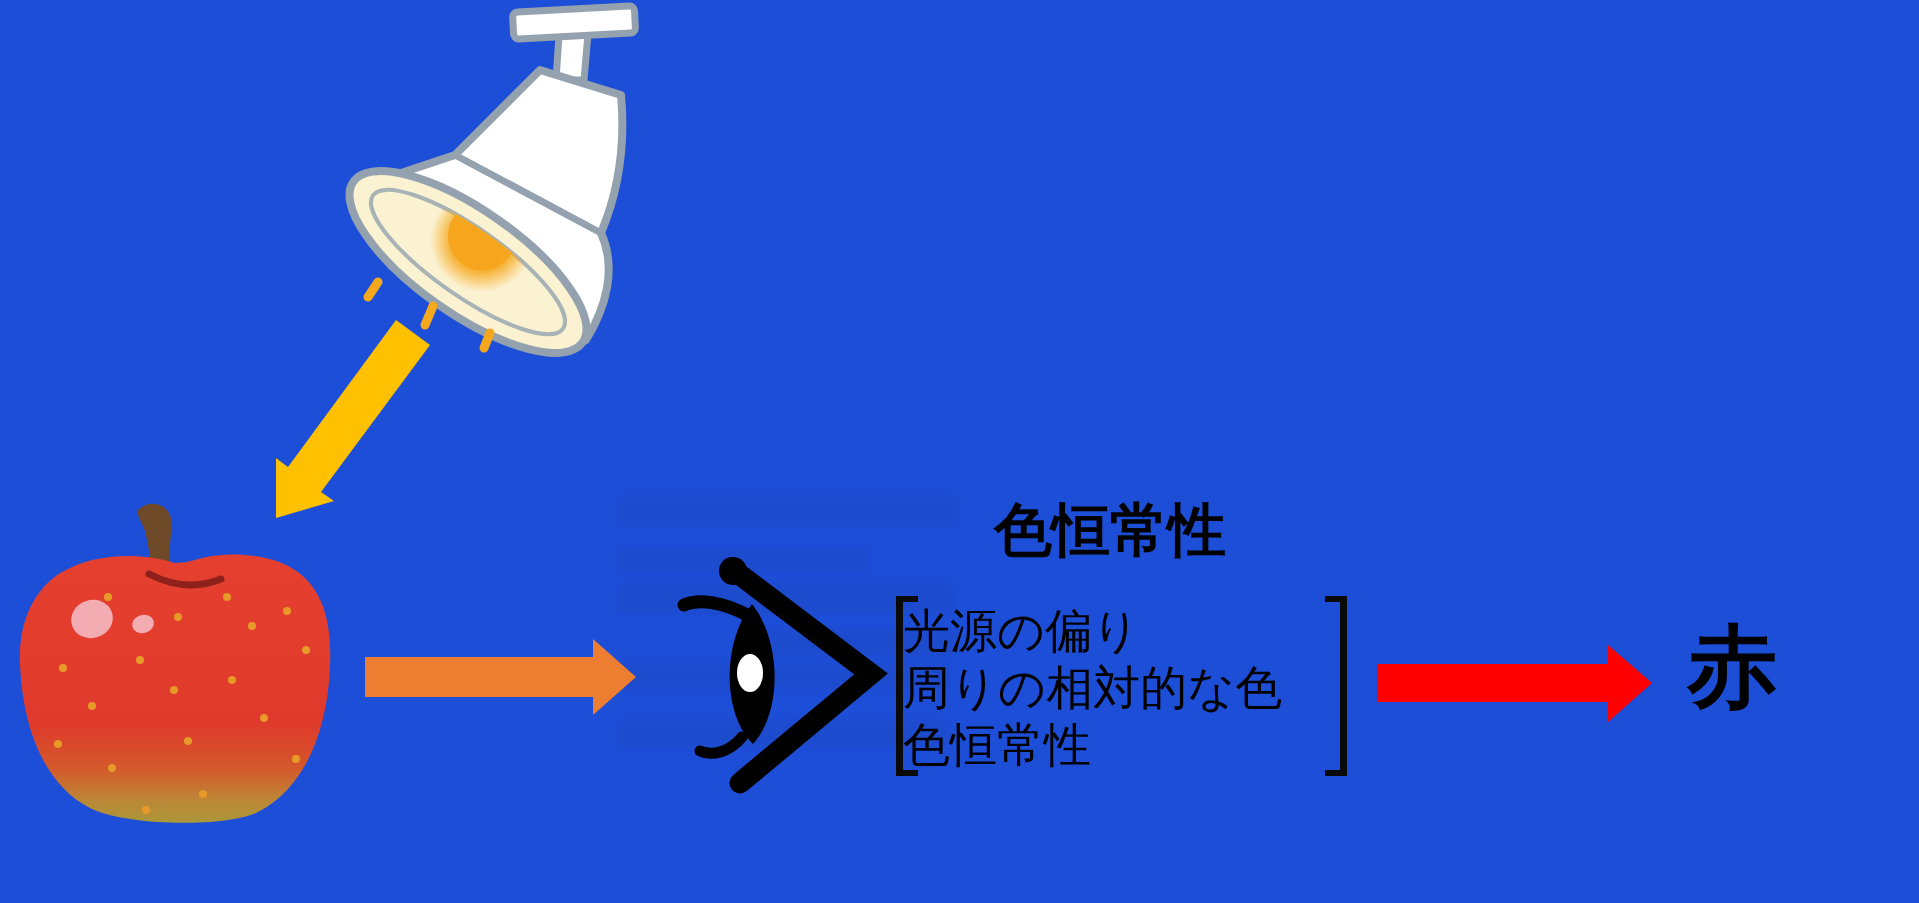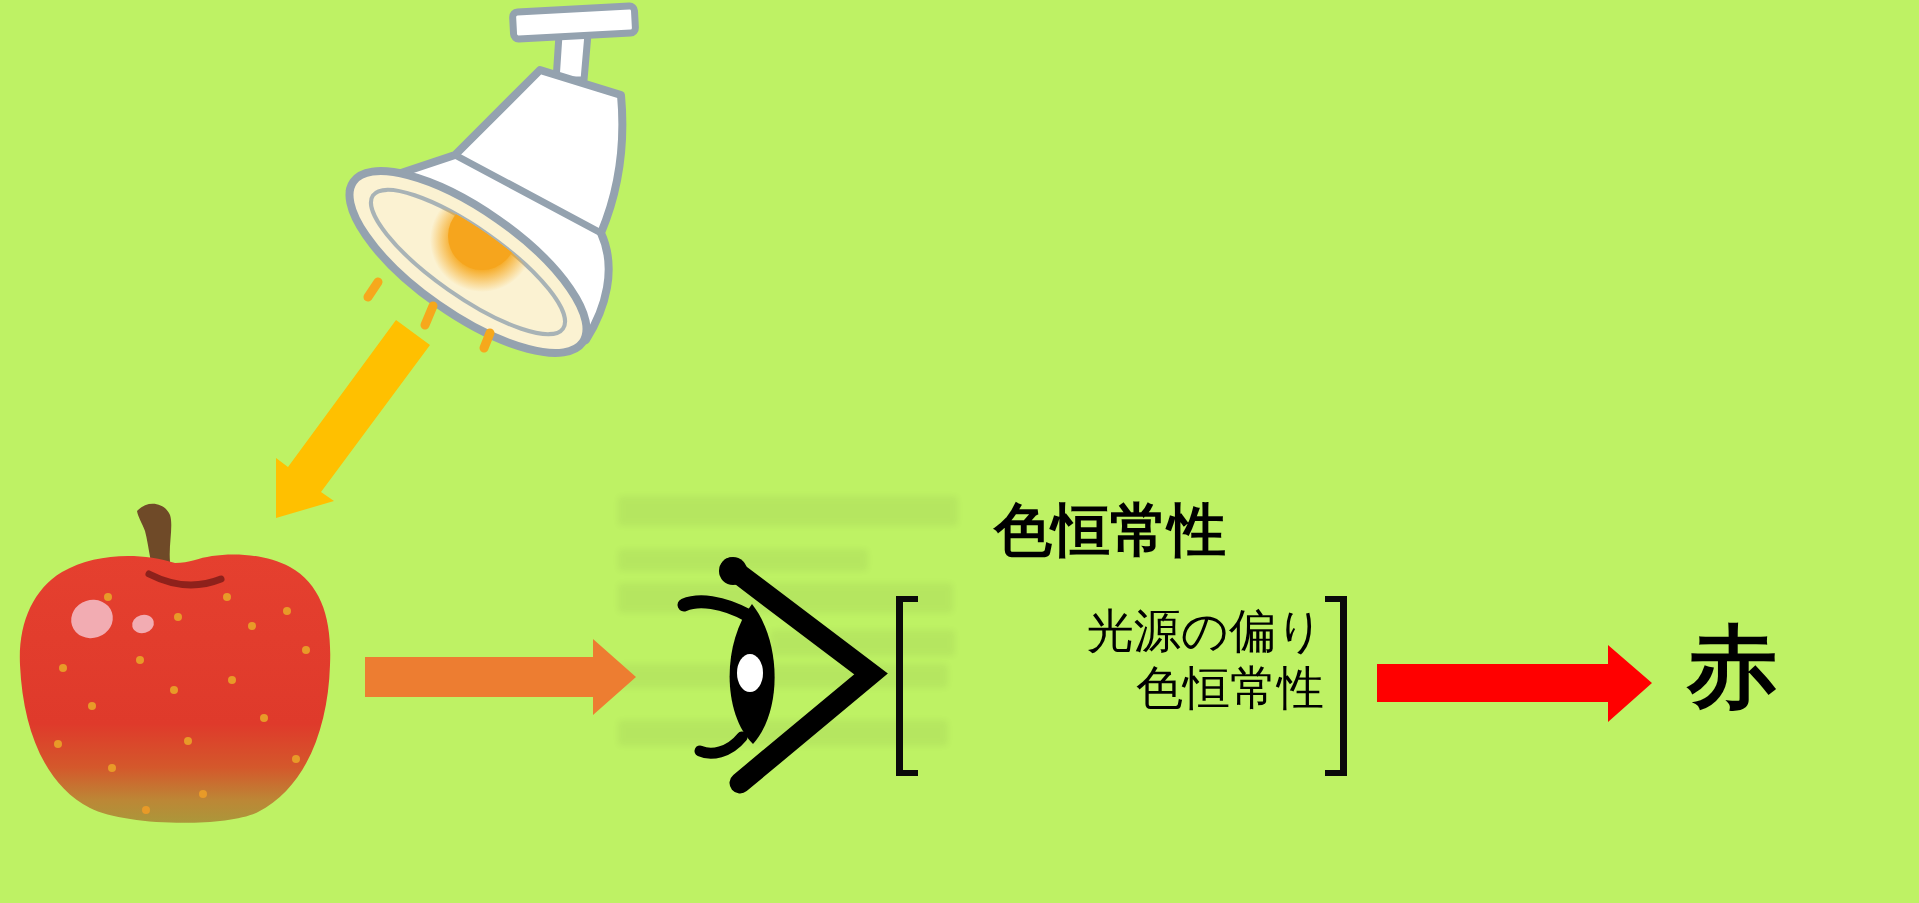--- a/index.html
+++ b/index.html
@@ -1,29 +1,29 @@
 <!DOCTYPE html>
 <html><head>
 <meta charset="utf-8">
 <style>
   html,body{margin:0;padding:0;background:#fff;}
   .canvas{
-    position:relative;width:1919px;height:903px;background:#bef264;overflow:hidden;
+    position:relative;width:1919px;height:903px;background:#1d4ed8;overflow:hidden;
     font-family:"Liberation Sans","DejaVu Sans",sans-serif;color:#000;
   }
   .ghost{
     position:absolute;background:#222;opacity:0.05;filter:blur(3px);border-radius:4px;
   }
   svg.art{position:absolute;left:0;top:0;}
   .title{
     position:absolute;left:960px;top:498px;width:300px;text-align:center;
     font-size:58px;font-weight:bold;line-height:1.1;white-space:nowrap;
   }
   .factors{
-    position:absolute;left:903px;top:602px;width:421px;text-align:right;
+    position:absolute;left:903px;top:602px;width:421px;text-align:left;
     font-size:47px;line-height:57px;white-space:nowrap;
   }
   .bracket{position:absolute;top:596px;height:180px;width:22px;box-sizing:border-box;}
   .bracket.left{left:896px;border-left:7px solid #0a0a0a;border-top:6px solid #0a0a0a;border-bottom:6px solid #0a0a0a;}
   .bracket.right{left:1325px;border-right:7px solid #0a0a0a;border-top:6px solid #0a0a0a;border-bottom:6px solid #0a0a0a;}
   .result{
     position:absolute;left:1672px;top:622px;width:120px;text-align:center;
     font-size:90px;font-weight:bold;line-height:1;
   }
 </style>
@@ -129,18 +129,19 @@
     <polygon points="1377,664 1608,664 1608,645 1652,683 1608,722 1608,702 1377,702" fill="#FF0000"></polygon>
   </svg>
 
   <div class="title">色恒常性</div>
 
   <div class="bracket left"></div>
   <div class="bracket right"></div>
 
   <div class="factors">
     <div>光源の偏り</div>
+    <div>周りの相対的な色</div>
     <div>色恒常性</div>
   </div>
 
   <div class="result">赤</div>
 
 </div>
 
 </body></html>

